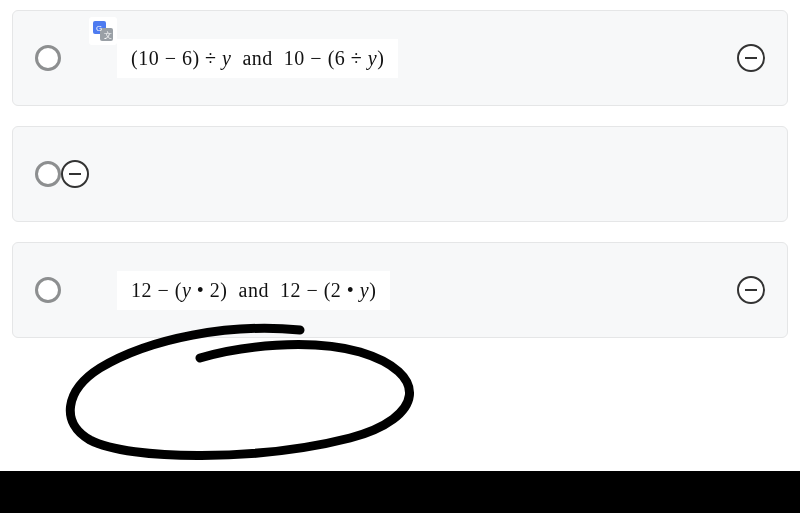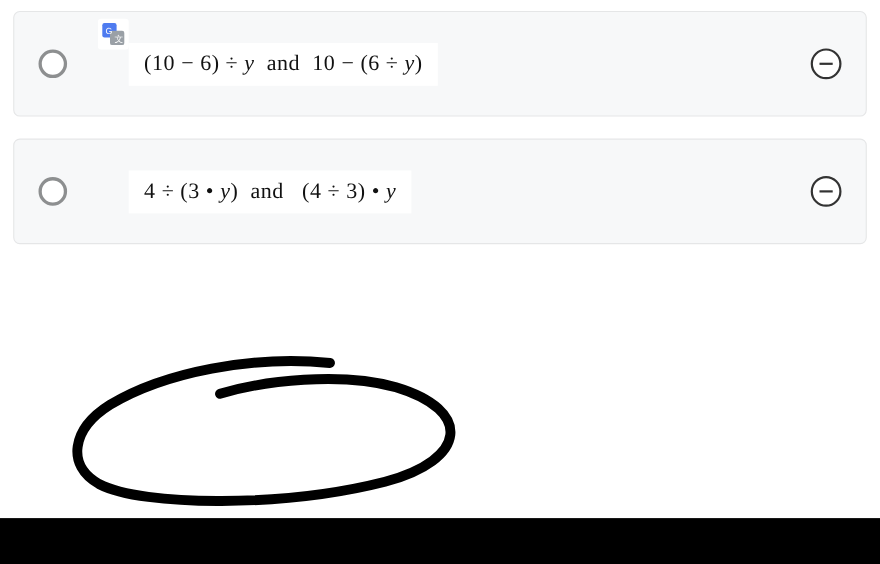--- a/index.html
+++ b/index.html
@@ -111,29 +111,35 @@
     <div class="math-slot">
       <div class="math-box">(10 − 6) ÷ <span class="it">y</span> &nbsp;and&nbsp; 10 − (6 ÷ <span class="it">y</span>)</div>
     </div>
     <div class="remove-btn">
       <div class="bar"></div>
     </div>
   </div>
 
   <div class="option-row">
     <div class="radio"></div>
-    <div class="math-slot">
-      <div class="math-box">4 ÷ (3 • <span class="it">y</span>) &nbsp;and &nbsp; (4 ÷ 3) • <span class="it">y</span></div>
-    </div>
     <div class="remove-btn">
       <div class="bar"></div>
     </div>
   </div>
 
 
+  <div class="option-row">
+    <div class="radio"></div>
+    <div class="math-slot">
+      <div class="math-box">12 − (<span class="it">y</span> • 2) &nbsp;and&nbsp; 12 − (2 • <span class="it">y</span>)</div>
+    </div>
+    <div class="remove-btn">
+      <div class="bar"></div>
+    </div>
+  </div>
 
   <svg class="annot" style="left:30px; top:318px;" width="430" height="150" viewBox="0 0 430 150">
     <path d="M 270 12
              C 200 5, 120 20, 70 50
              C 35 72, 30 105, 60 122
              C 100 143, 230 143, 320 120
              C 395 100, 400 55, 330 34
              C 280 20, 210 28, 170 40" fill="none" stroke="#000000" stroke-width="9" stroke-linecap="round" stroke-linejoin="round"></path>
   </svg>
 

